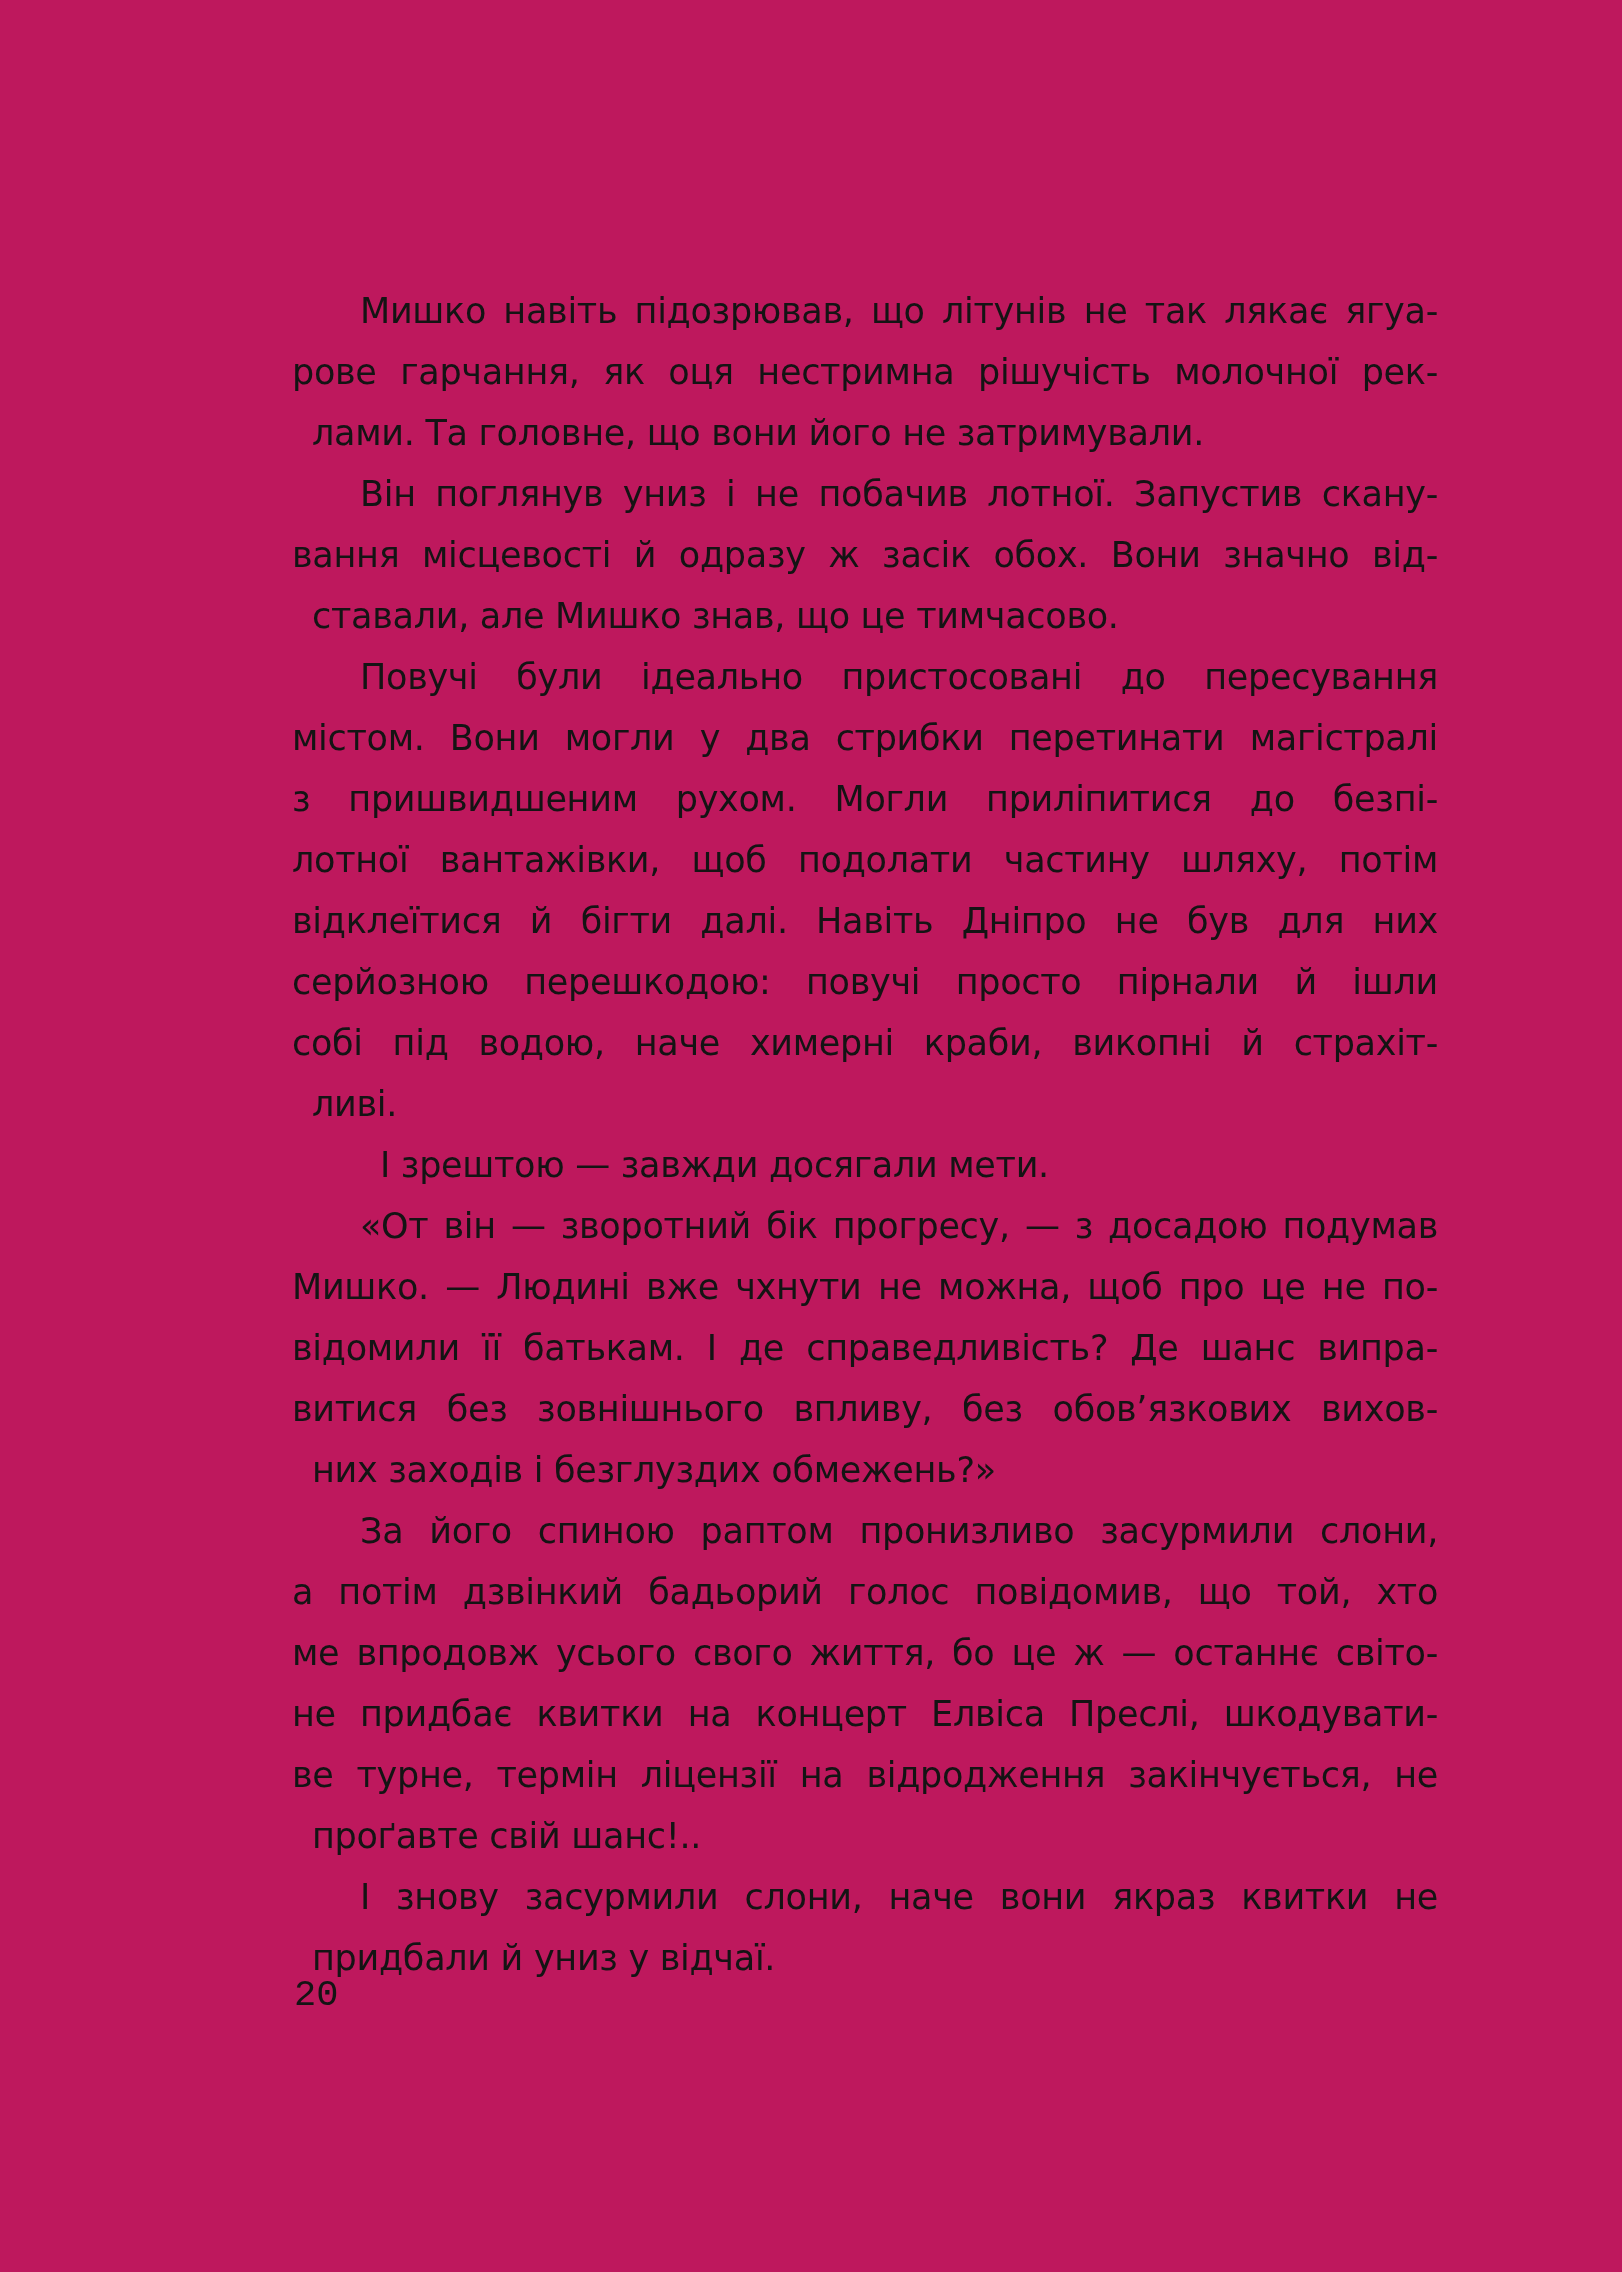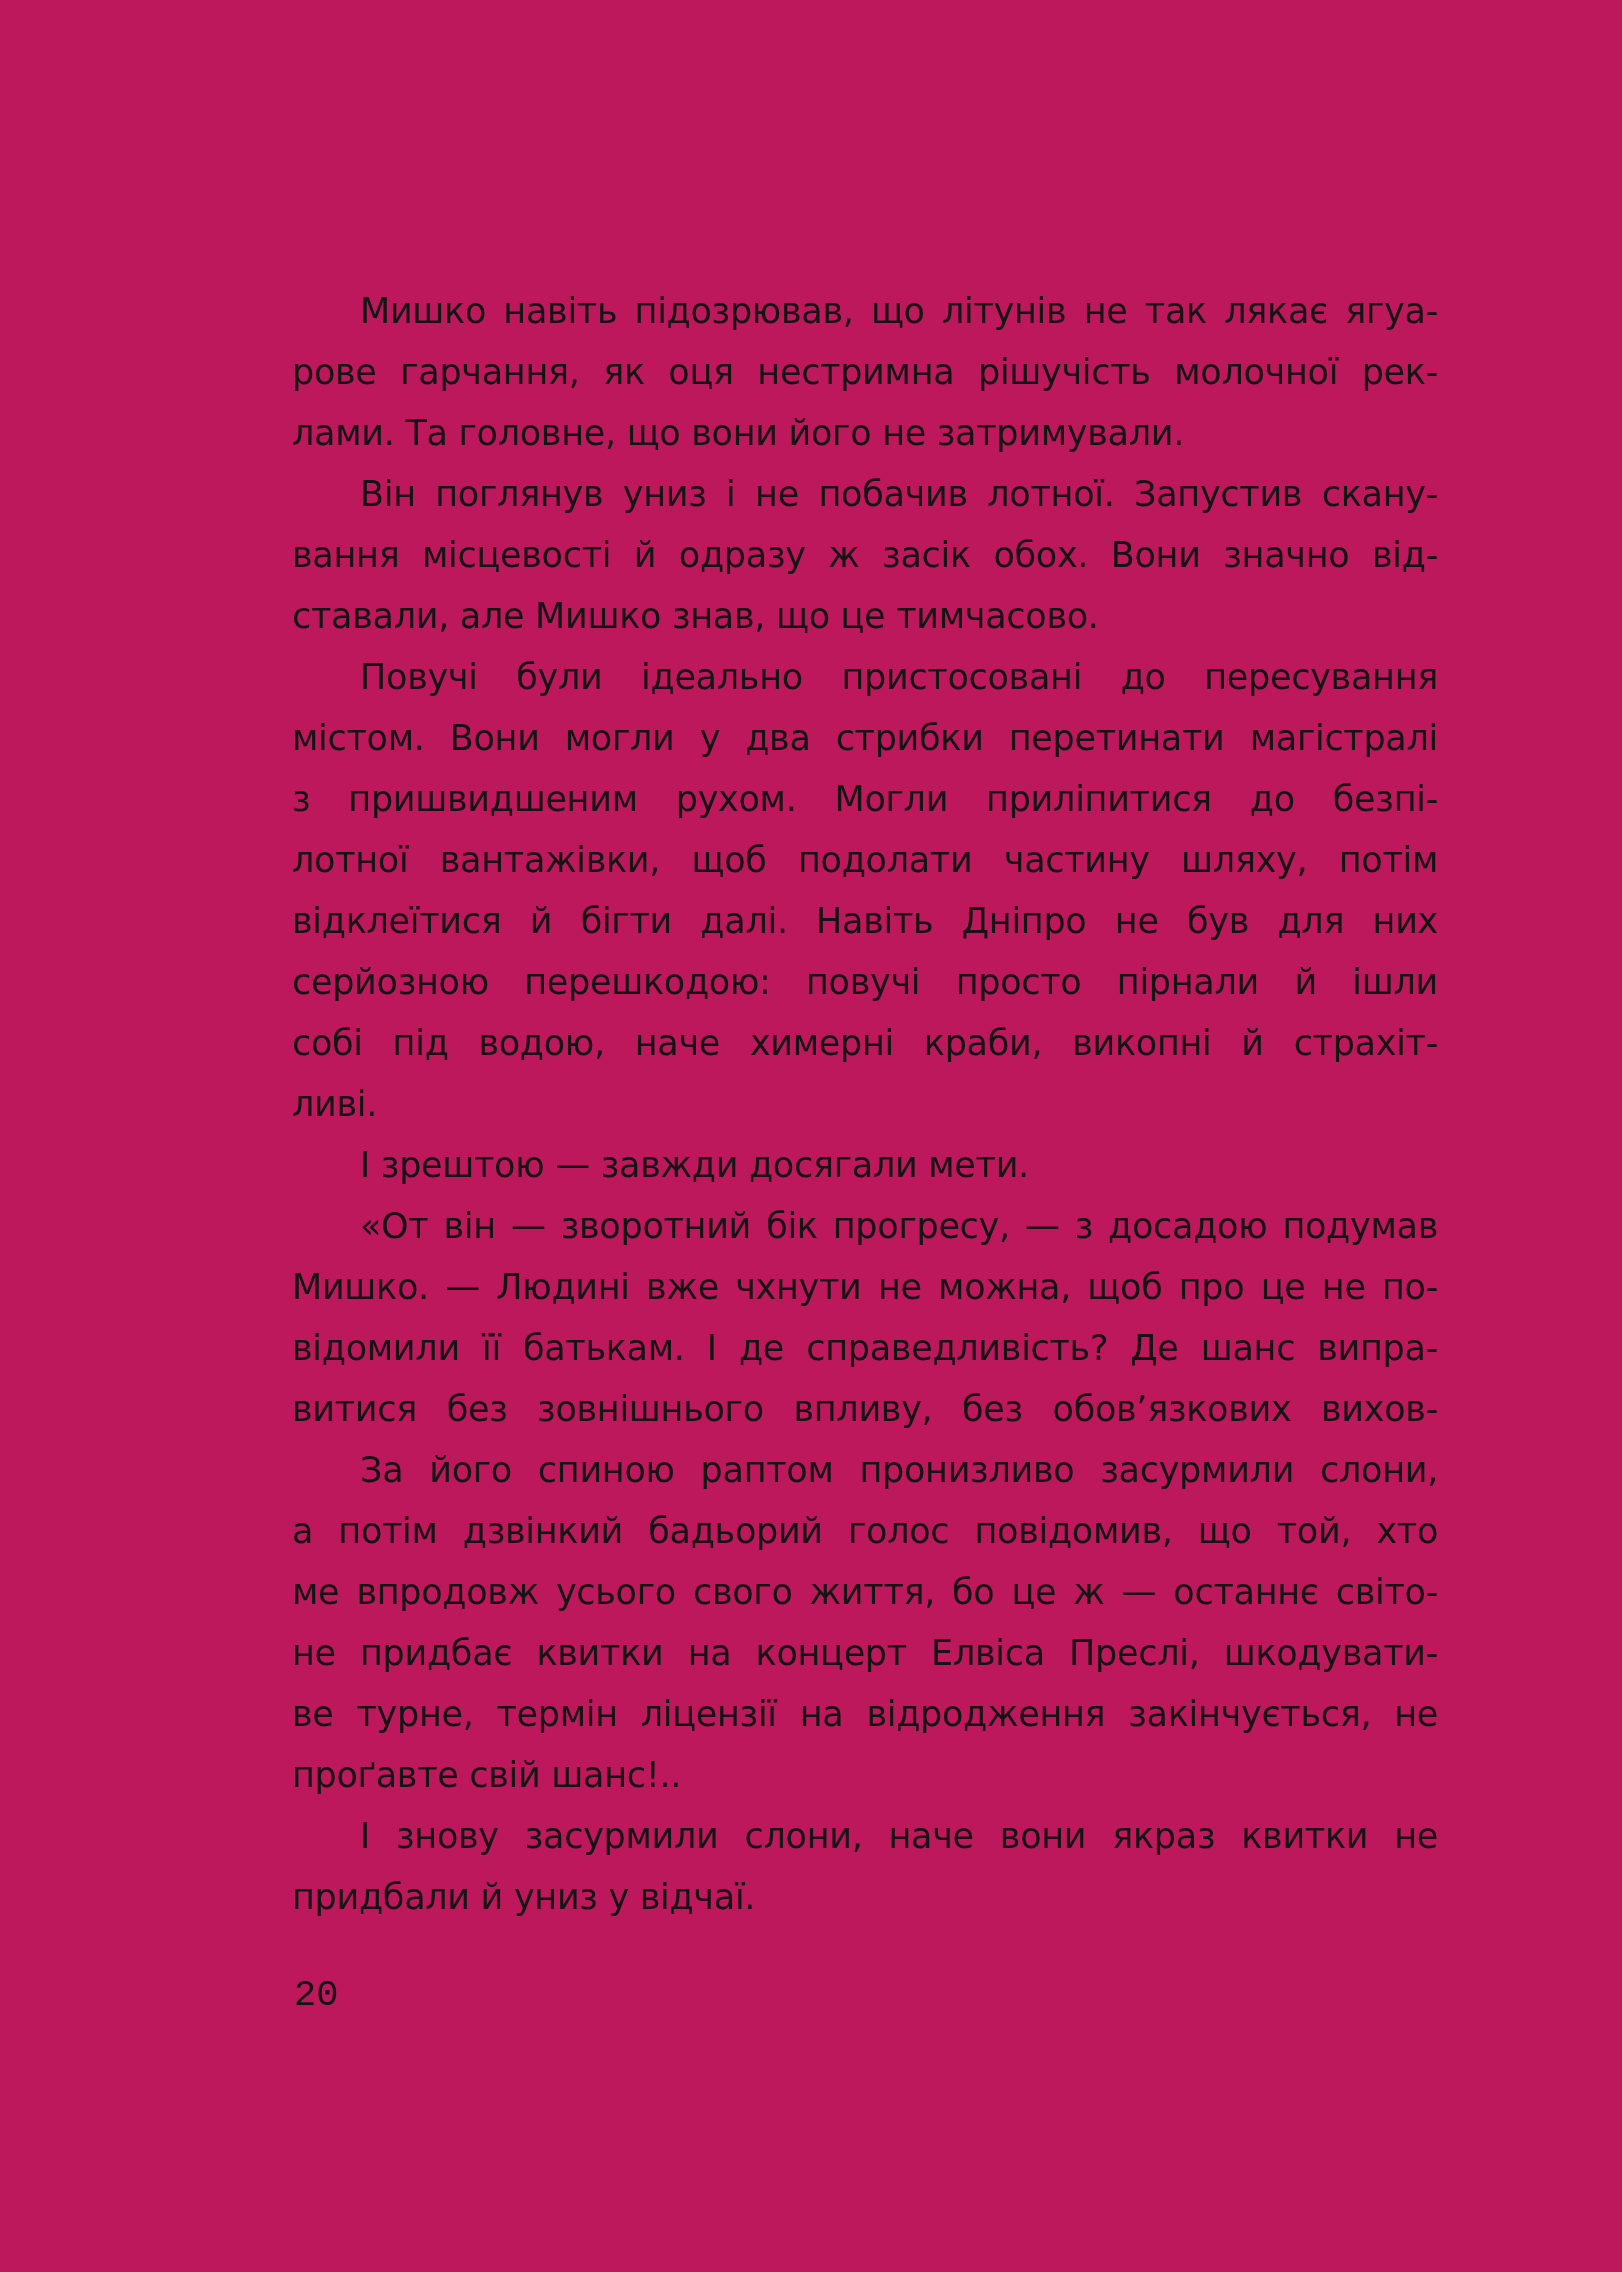--- a/index.html
+++ b/index.html
@@ -39,20 +39,21 @@
       text-align-last: justify;
       letter-spacing: -0.3px;
       word-spacing: 0px;
     }
     .line.indent {
       padding-left: 68px;
     }
     .line.last {
       text-align: left;
       text-align-last: left;
+      margin-left: 20px;
     }
     .page-number {
       position: absolute;
       left: 294px;
       top: 1975px;
       font-family: Liberation Mono, monospace;
       font-size: 37px;
       line-height: 41px;
       color: #141414;
     }
@@ -88,20 +89,21 @@
 
     <div>
       <span class="line indent last">І зрештою — завжди досягали мети.</span>
     </div>
 
     <div>
       <span class="line indent">«От він — зворотний бік прогресу, — з досадою подумав</span>
       <span class="line">Мишко. — Людині вже чхнути не можна, щоб про це не по-</span>
       <span class="line">відомили її батькам. І де справедливість? Де шанс випра-</span>
       <span class="line">витися без зовнішнього впливу, без обов’язкових вихов-</span>
+      <span class="line last">них заходів і безглуздих обмежень?»</span>
     </div>
 
     <div>
       <span class="line indent">За його спиною раптом пронизливо засурмили слони,</span>
       <span class="line">а потім дзвінкий бадьорий голос повідомив, що той, хто</span>
       <span class="line">ме впродовж усього свого життя, бо це ж — останнє світо-</span>
       <span class="line">не придбає квитки на концерт Елвіса Преслі, шкодувати-</span>
       <span class="line">ве турне, термін ліцензії на відродження закінчується, не</span>
       <span class="line last">проґавте свій шанс!..</span>
     </div>

